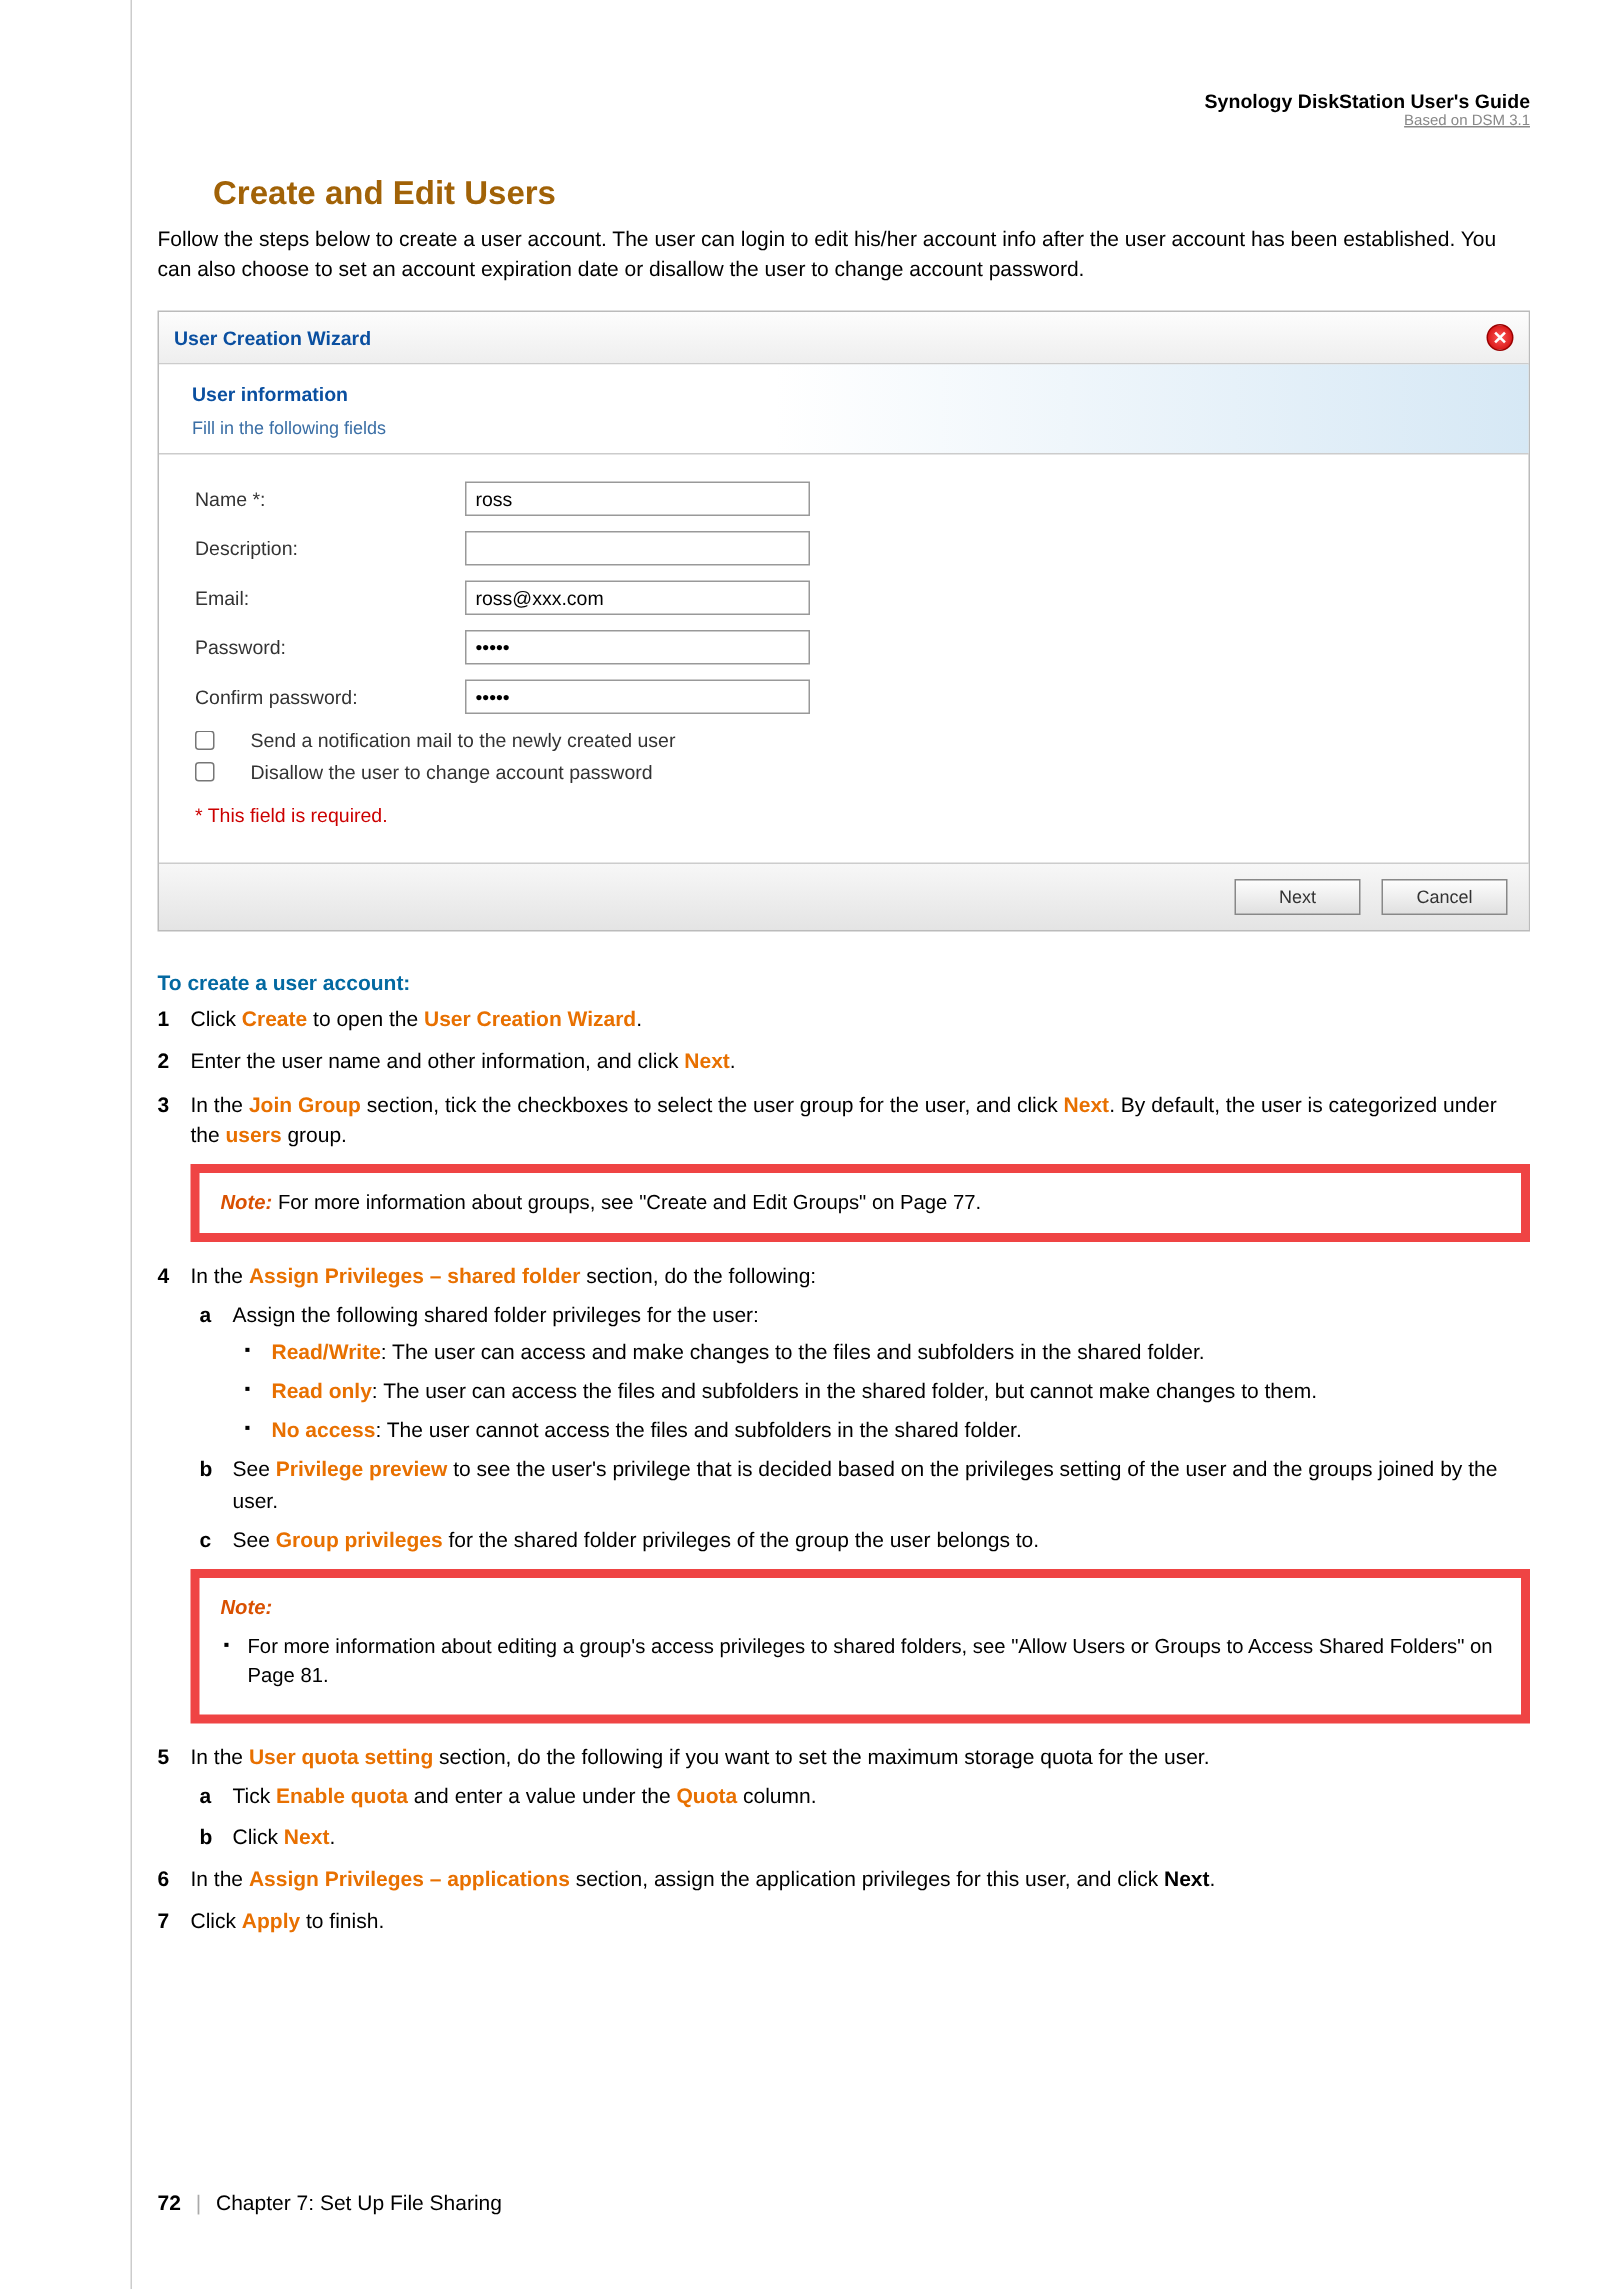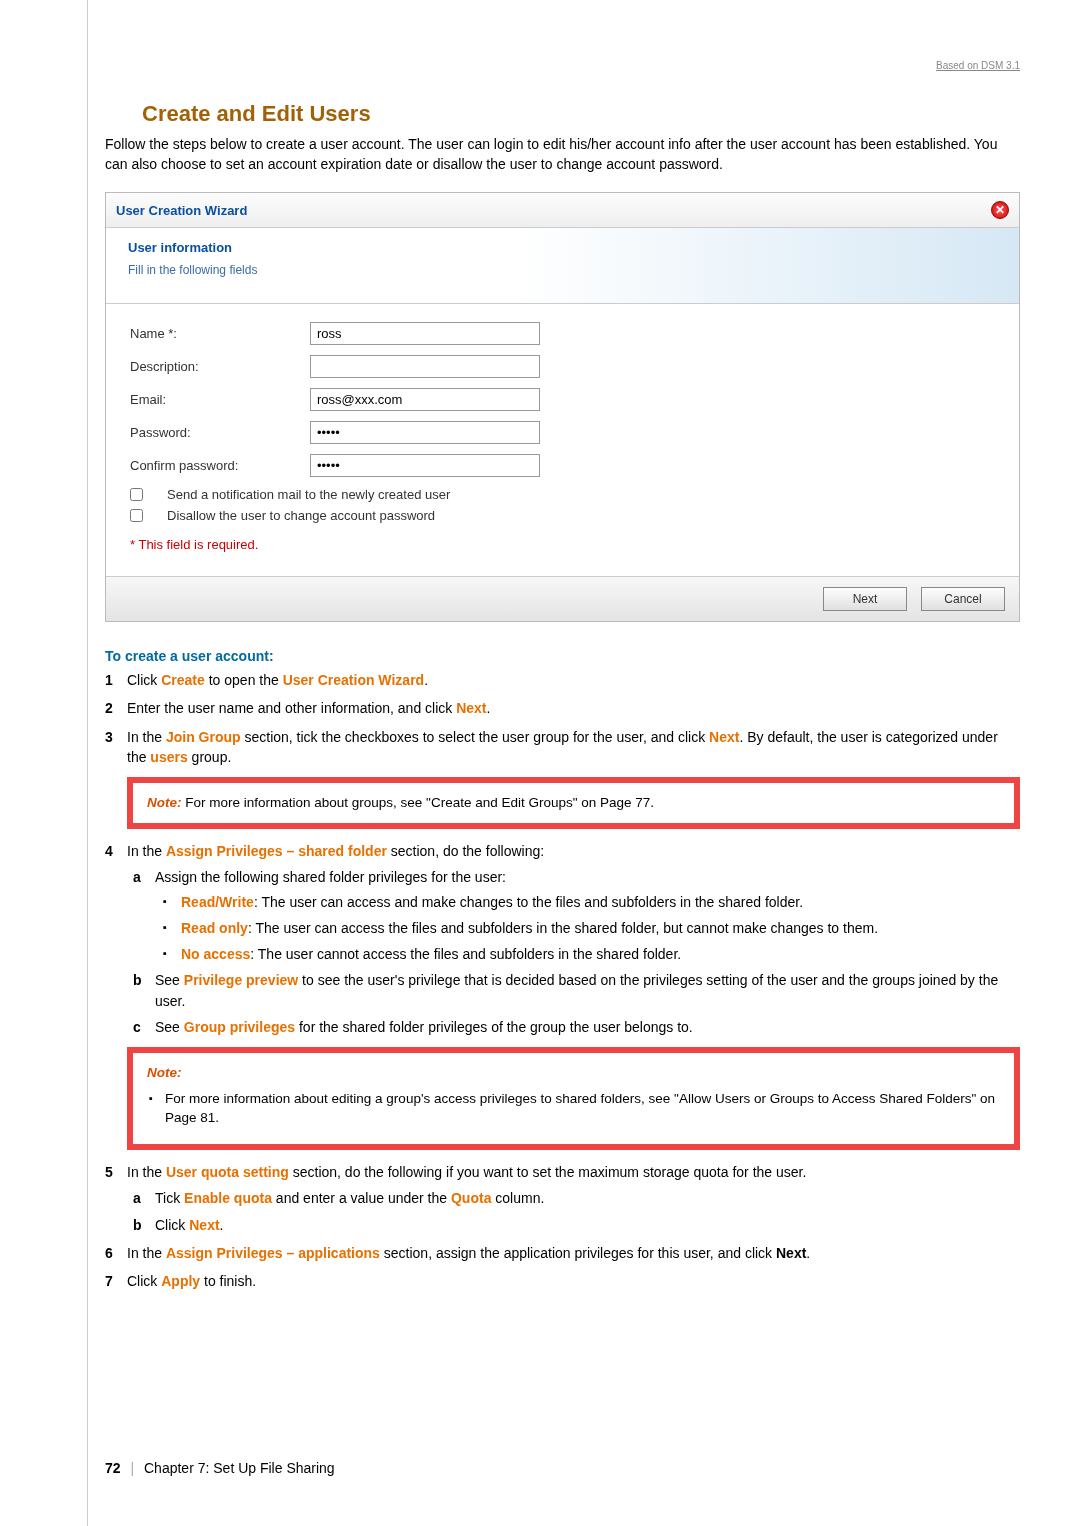--- a/index.html
+++ b/index.html
@@ -75,21 +75,21 @@
     border-radius: 50%;
     background: radial-gradient(#ff5a5a, #cc0000);
     color: #fff;
     font-weight: bold;
     font-size: 12px;
     display: flex; align-items: center; justify-content: center;
     border: 1px solid #900;
   }
   .wizard-header {
     background: linear-gradient(to right, #fff 45%, #d6e8f5);
-    padding: 12px 22px 26px 22px;
+    padding: 12px 22px 10px 22px;
     border-bottom: 1px solid #ccc;
   }
   .wizard-header .section {
     color: #0a4fa0;
     font-weight: bold;
     margin-bottom: 8px;
   }
   .wizard-header .subtext {
     color: #3a6ea5;
     font-size: 12px;
@@ -228,20 +228,21 @@
     margin: 0 6px;
   }
 </style>
 </head>
 <body>
 
 <div class="left-margin-line"></div>
 <div class="page">
 
   <div class="header-right">
+    <div class="header-title">Synology DiskStation User's Guide</div>
     <div class="header-sub">Based on DSM 3.1</div>
   </div>
 
   <h2 class="section-title">Create and Edit Users</h2>
   <p class="intro">Follow the steps below to create a user account. The user can login to edit his/her account info after the user account has been established. You can also choose to set an account expiration date or disallow the user to change account password.</p>
 
   <div class="wizard">
     <div class="wizard-titlebar">
       <span class="title">User Creation Wizard</span>
       <span class="close-icon">✕</span>

